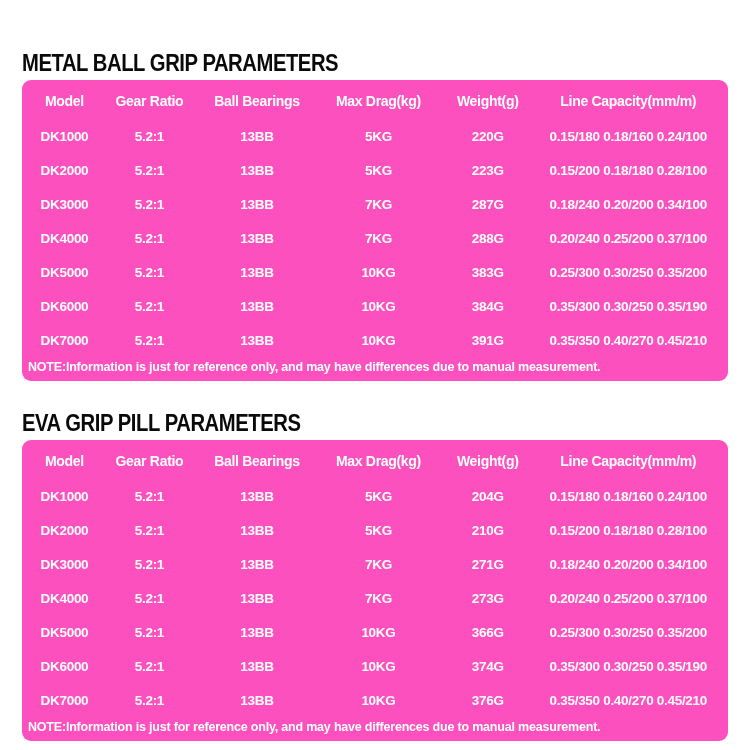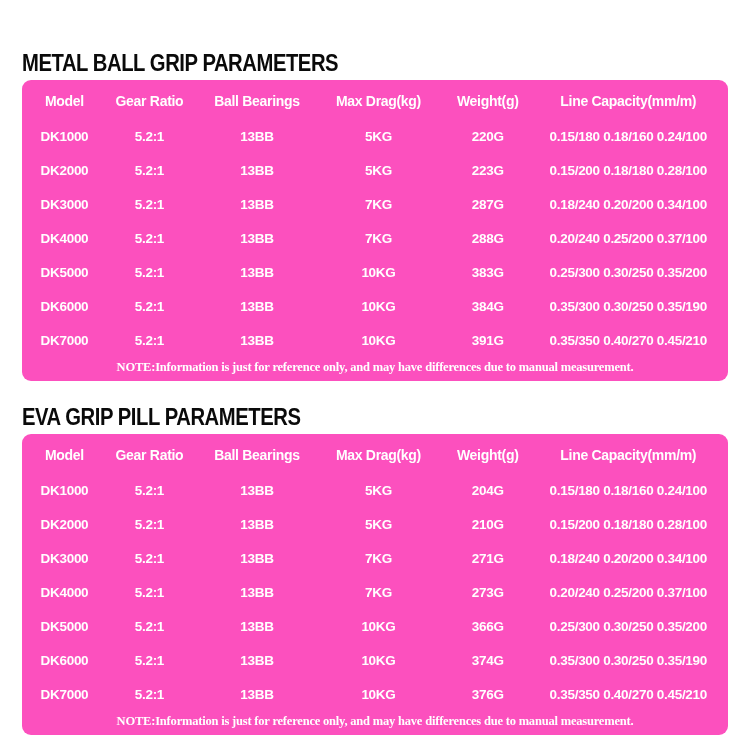--- a/index.html
+++ b/index.html
@@ -8,21 +8,21 @@
     height: 750px;
     background: #ffffff;
     font-family: "Liberation Sans", sans-serif;
     overflow: hidden;
   }
   .wrap {
     padding: 50px 22px 0 22px;
     width: 750px;
   }
   .section { width: 706px; }
-  .section + .section { margin-top: 23px; }
+  .section + .section { margin-top: 29px; }
   .section-title {
     display: inline-block;
     font-size: 23px;
     font-weight: 800;
     color: #0a0a0a;
     letter-spacing: -0.5px;
     transform: scaleX(0.88);
     transform-origin: left center;
     white-space: nowrap;
     margin-bottom: 3px;
@@ -51,26 +51,25 @@
     font-size: 13.5px;
     font-weight: bold;
     height: 34px;
     letter-spacing: -0.3px;
     white-space: nowrap;
   }
   .note {
     color: #ffffff;
     font-size: 12.5px;
     font-weight: bold;
-    text-align: center;
+    text-align: left;
     letter-spacing: -0.2px;
     height: 22px;
     line-height: 20px;
     white-space: nowrap;
-    font-family: Liberation Serif, serif;
   }
   col.c-model   { width: 10.5%; }
   col.c-gear    { width: 14%; }
   col.c-bearing { width: 17%; }
   col.c-drag    { width: 18%; }
   col.c-weight  { width: 13.5%; }
   col.c-line    { width: 27%; }
 </style>
 </head>
 <body>

